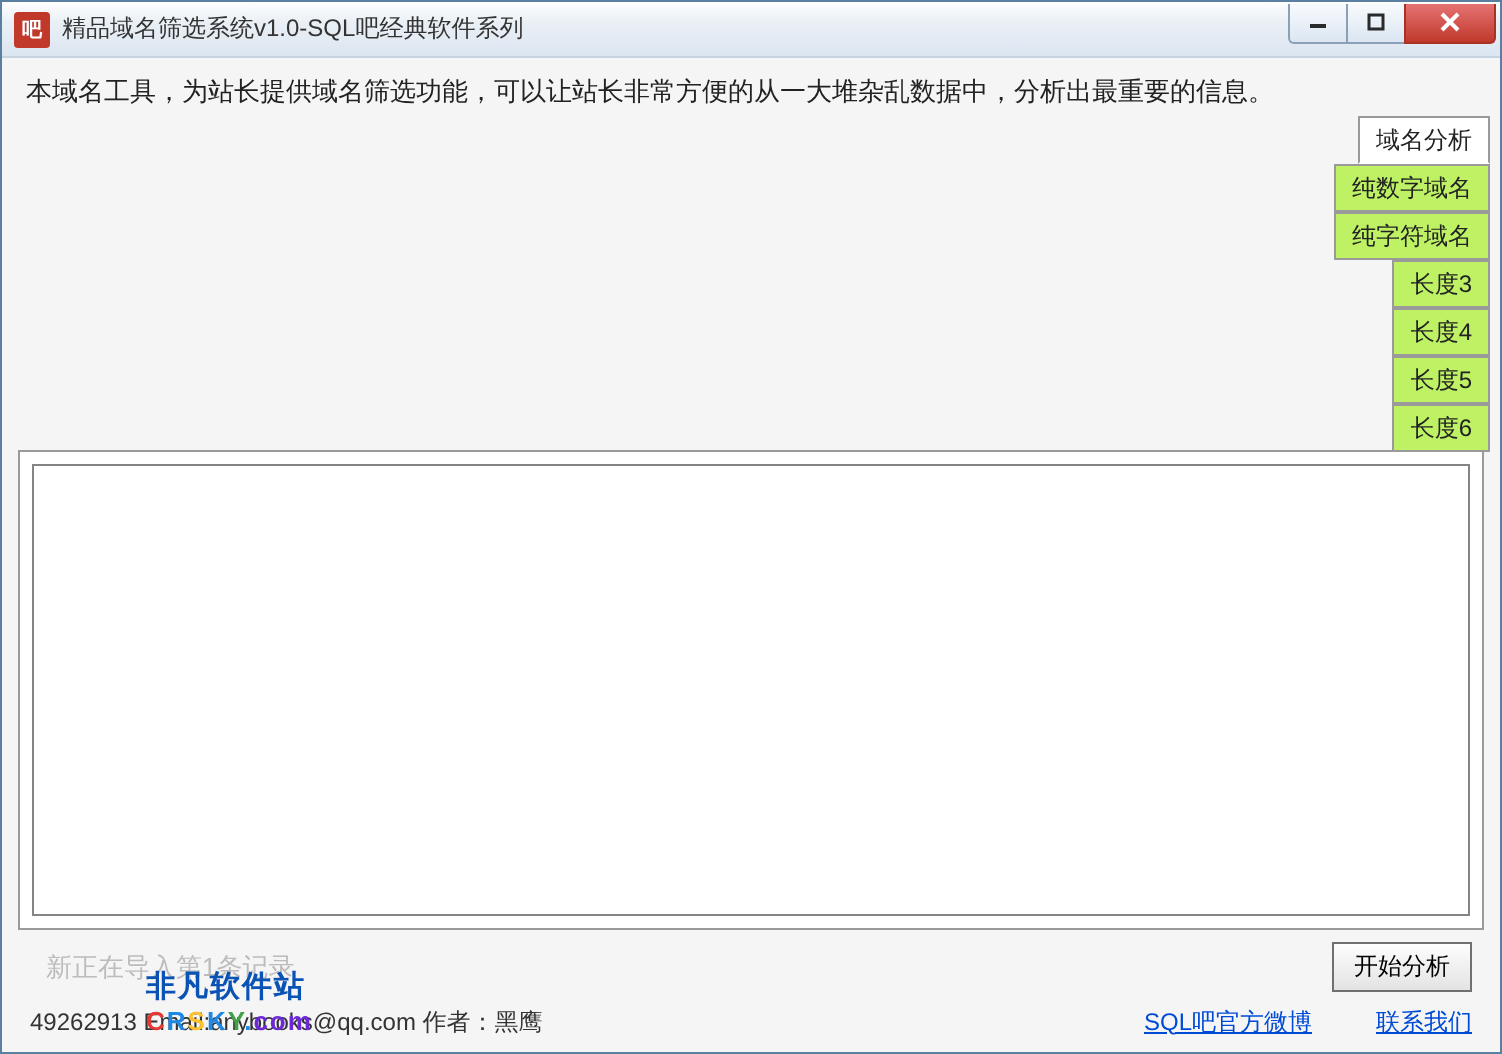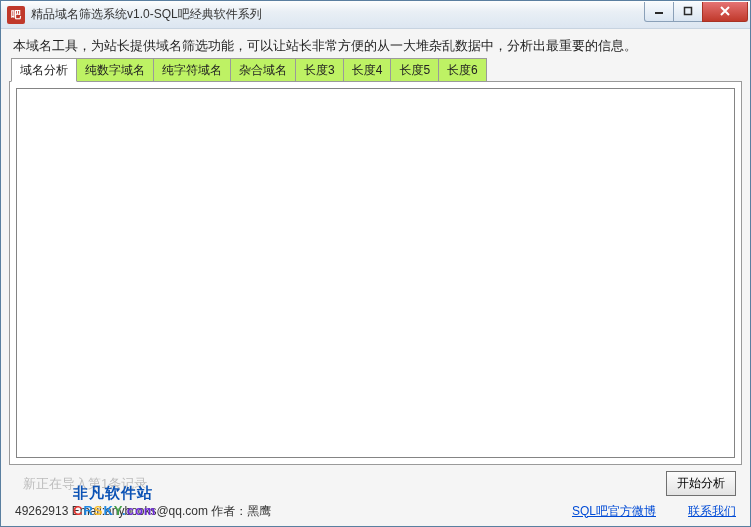--- a/index.html
+++ b/index.html
@@ -11,21 +11,21 @@
   .win-controls { display: flex; height: 20px; margin-right: 2px; margin-top: -6px; }
   .win-btn { width: 30px; height: 20px; border: 1px solid #8aa0b8; border-top: none; background: linear-gradient(#f7fafd,#dbe6f2); display: flex; align-items: center; justify-content: center; margin-left: -1px; }
   .win-btn:first-child { border-bottom-left-radius: 3px; }
   .win-btn.close { background: linear-gradient(#e57373,#c0392b); border-color: #a83224; border-bottom-right-radius: 3px; width: 46px; }
   .win-btn svg { display: block; }
   .body { flex: 1; background: #f5f5f5; display: flex; flex-direction: column; padding: 4px 6px 2px 6px; }
   .intro { color: #222; padding: 4px 6px 2px 6px; font-size: 13px; }
   .links-row { padding: 2px 6px 6px 6px; font-size: 13px; }
   .link { color: #004bd6; text-decoration: underline; cursor: pointer; }
   .link + .link { margin-left: 18px; }
-  .tabs { display: flex; align-items: flex-end; padding-left: 4px; position: relative; top: 1px; }
+  .tabs { display: flex; align-items: flex-end; padding-left: 4px; position: relative; top: 1px; flex-direction: column; }
   .tab { border: 1px solid #9a9a9a; border-bottom: 1px solid #9a9a9a; background: #bef264; padding: 3px 8px 2px 8px; font-size: 12px; color: #222; margin-right: -1px; cursor: pointer; }
   .tab.active { background: #fff; border-bottom: 1px solid #fff; z-index: 2; position: relative; }
   .tab-container { border: 1px solid #9a9a9a; flex: 1; background: #fff; margin: 0 2px; display: flex; flex-direction: column; padding: 6px; }
   .textarea-wrap { flex: 1; }
   .big-textarea { width: 100%; height: 100%; resize: none; border: 1px solid #848484; background: #fff; font-family: SimSun, monospace; font-size: 12px; padding: 2px; overflow-y: scroll; }
   .action-row { display: flex; align-items: center; padding: 6px 2px 2px 2px; gap: 20px; }
   .status-ghost { color: #bcbcbc; font-size: 13px; padding-left: 14px; }
   .spacer { flex: 1; }
   .analyze-btn { border: 1px solid #707070; background: linear-gradient(#fdfdfd,#e3e3e3); padding: 3px 10px; font-size: 12px; cursor: pointer; margin-right: 6px; }
   .footer { height: 26px; display: flex; align-items: center; padding: 0 8px; font-size: 12px; color: #333; }
@@ -68,21 +68,20 @@
 
   <div class="body">
 
     <div class="intro">本域名工具，为站长提供域名筛选功能，可以让站长非常方便的从一大堆杂乱数据中，分析出最重要的信息。</div>
 
 
     <div class="tabs">
       <div class="tab active">域名分析</div>
       <div class="tab">纯数字域名</div>
       <div class="tab">纯字符域名</div>
-      <div class="tab">杂合域名</div>
       <div class="tab">长度3</div>
       <div class="tab">长度4</div>
       <div class="tab">长度5</div>
       <div class="tab">长度6</div>
     </div>
 
     <div class="tab-container">
       <div class="textarea-wrap">
         <textarea class="big-textarea" style=""></textarea>
       </div>

